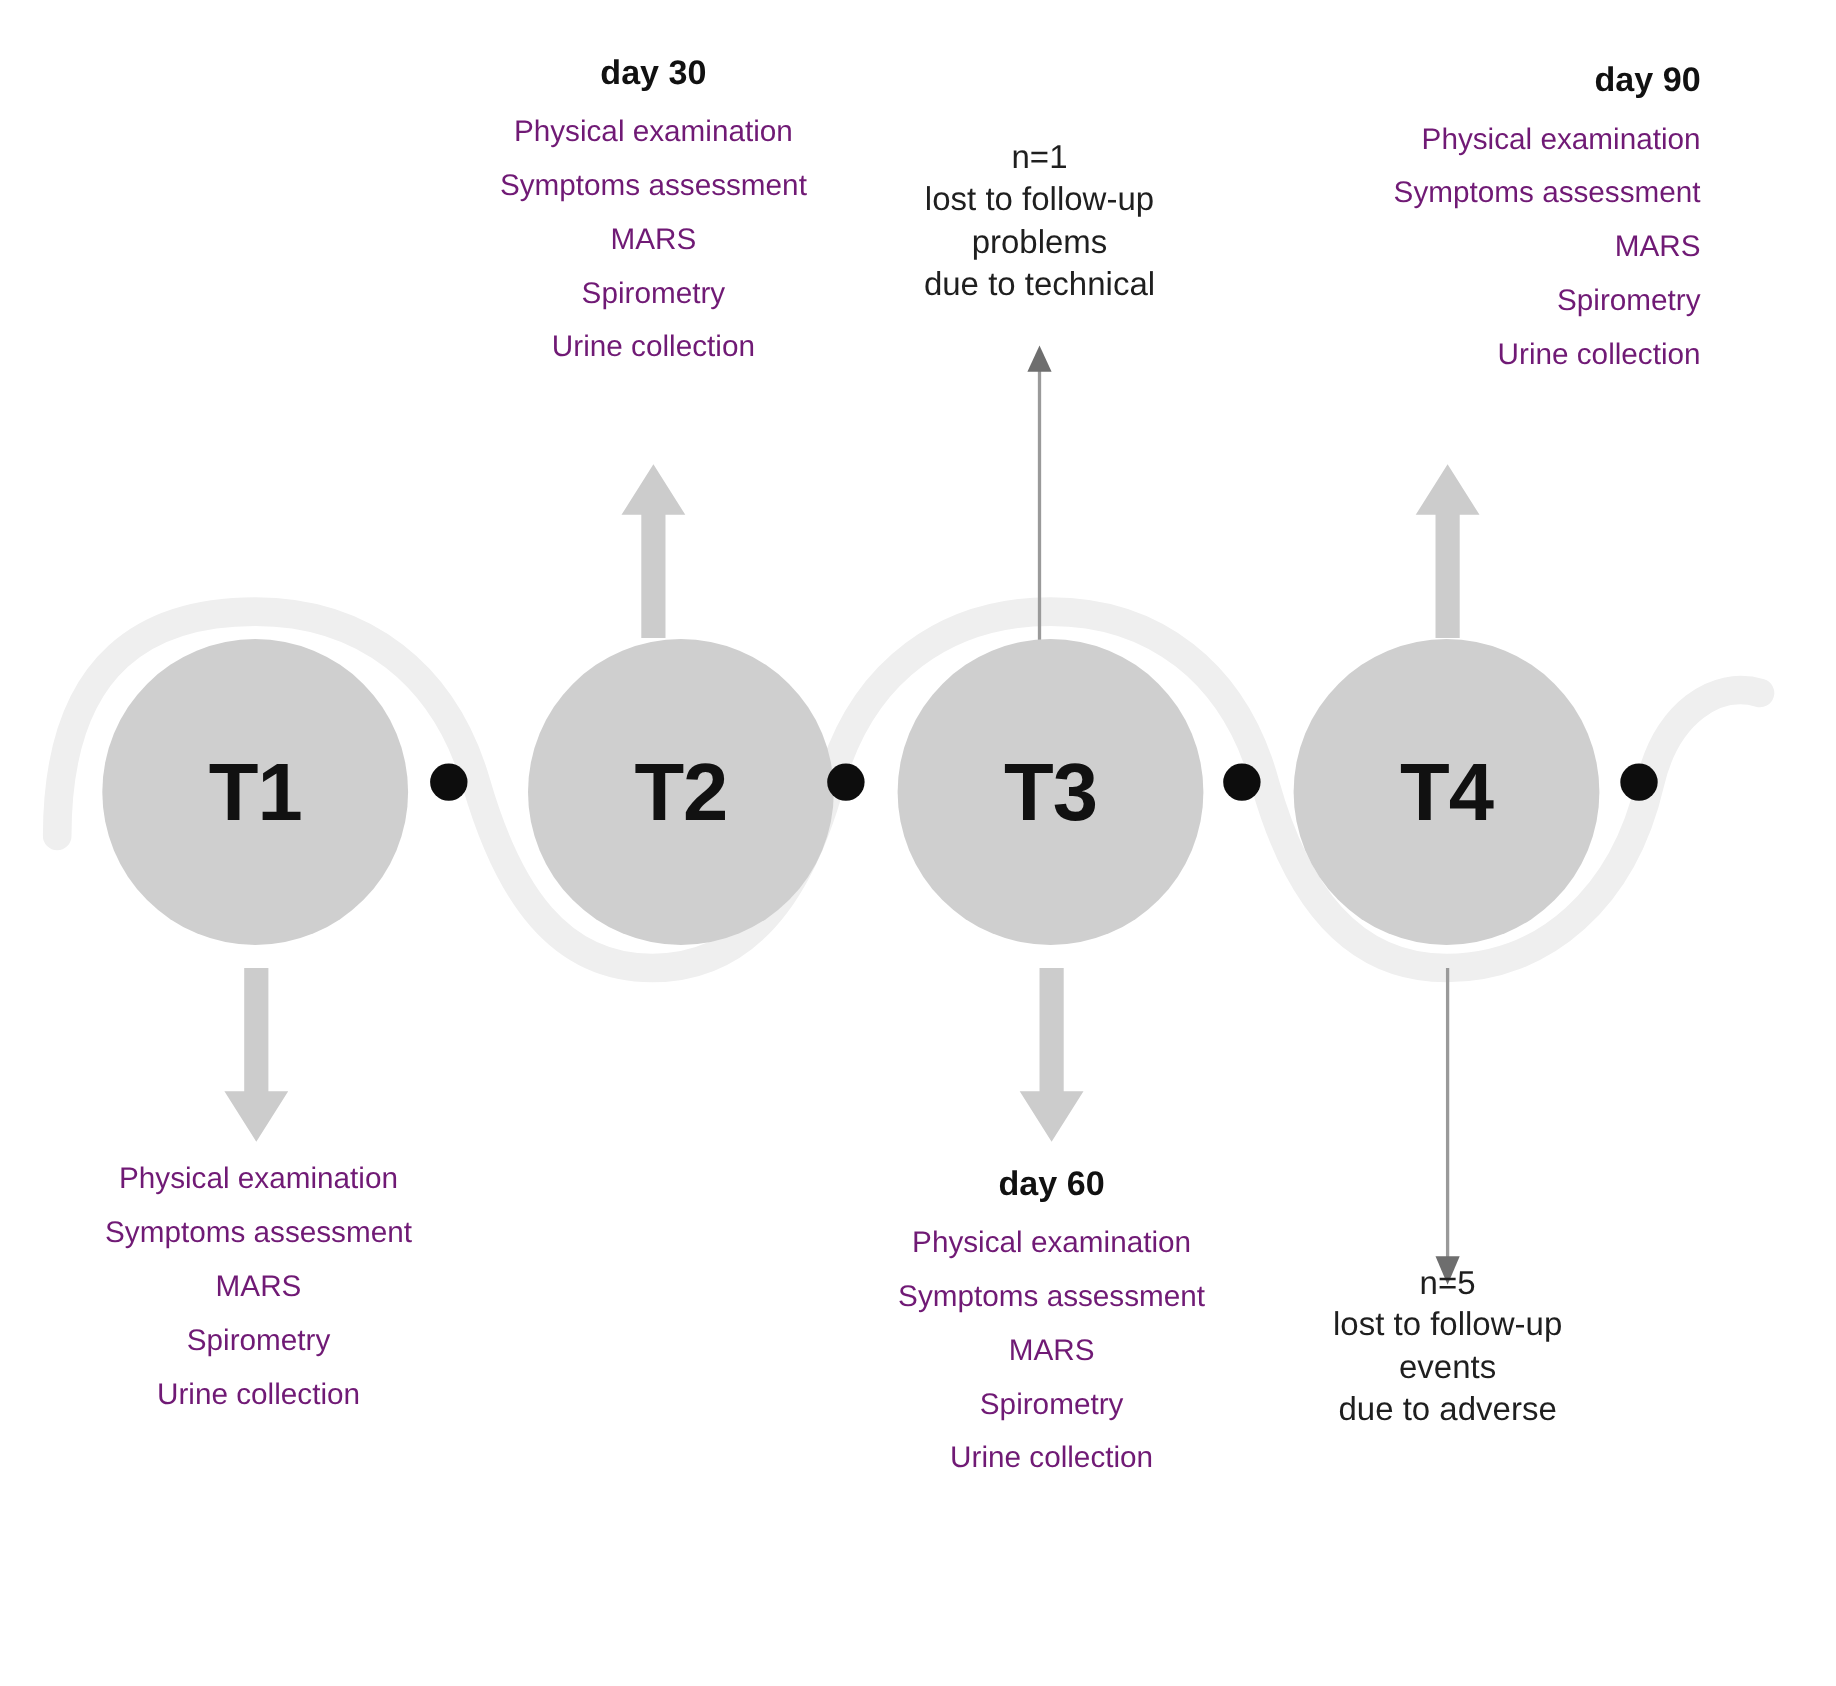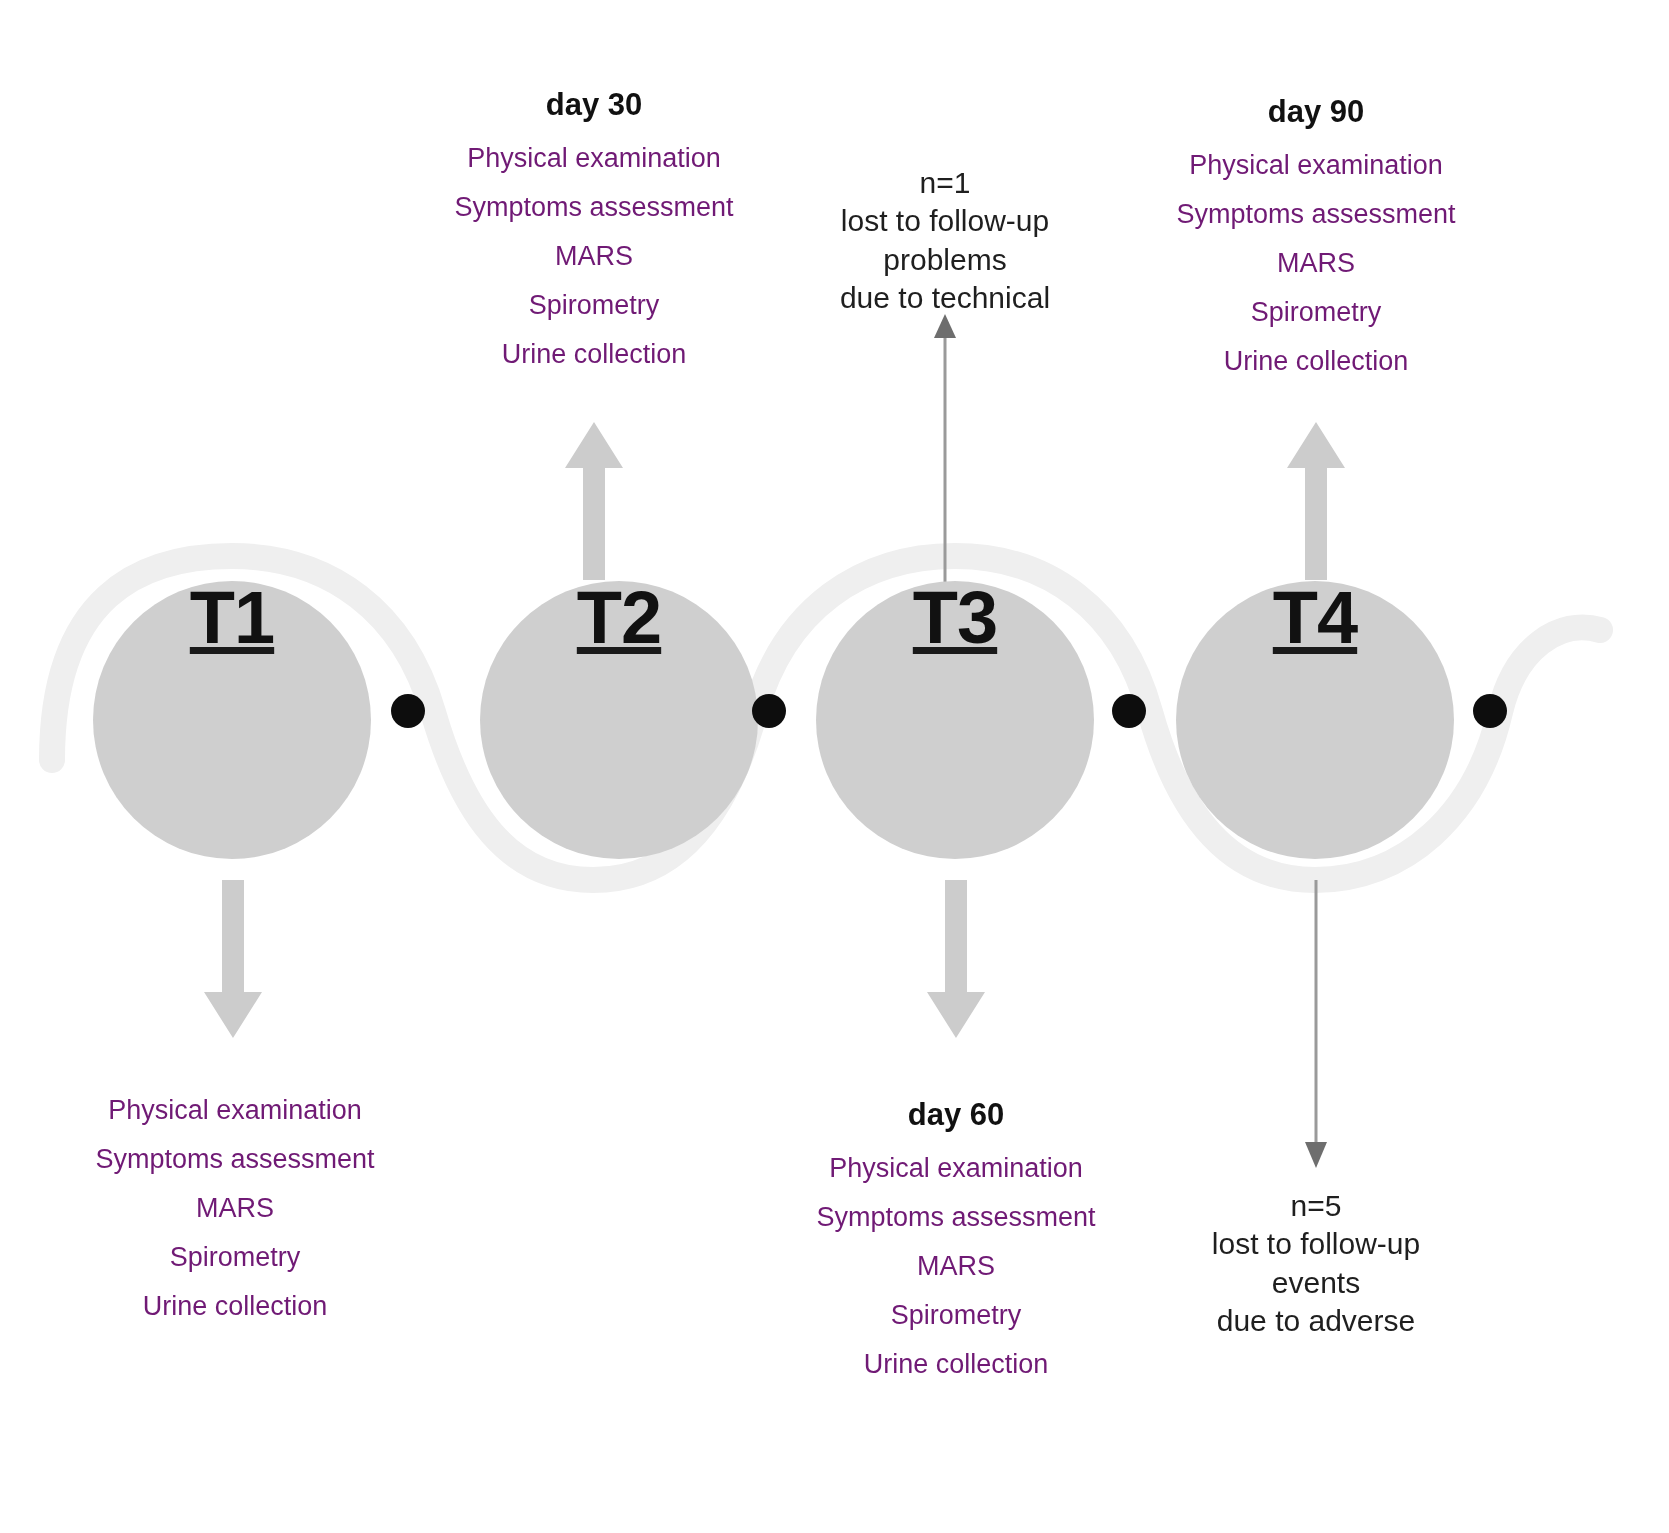--- a/index.html
+++ b/index.html
@@ -33,23 +33,22 @@
 
   
   .node {
     position: absolute;
     width: 278px;
     height: 278px;
     border-radius: 50%;
     background: #cfcfcf;
     z-index: 3;
     display: flex;
-    align-items: flex-start;
+    align-items: center;
     justify-content: center;
-    text-decoration: underline;
   }
   .node-label {
     font-size: 74px;
     font-weight: bold;
     color: #111111;
     letter-spacing: -1px;
     line-height: 1;
     font-family: "Liberation Sans", sans-serif;
   }
 
@@ -72,21 +71,20 @@
   .thin-arrow {
     position: absolute;
     z-index: 2;
   }
 
   
   .block {
     position: absolute;
     text-align: center;
     z-index: 5;
-    margin-top: 39px;
   }
   .block-title {
     font-size: 31px;
     font-weight: bold;
     color: #111111;
     margin-bottom: 22px;
     white-space: nowrap;
   }
   .block-item {
     font-size: 27px;
@@ -168,21 +166,21 @@
 
   <div class="block" style="left:364px; top:48px; width:460px;">
     <div class="block-title">day 30</div>
     <div class="block-item">Physical examination</div>
     <div class="block-item">Symptoms assessment</div>
     <div class="block-item">MARS</div>
     <div class="block-item">Spirometry</div>
     <div class="block-item">Urine collection</div>
   </div>
 
-  <div class="block" style="left:1086px; top:55px; width:460px;">
+  <div class="block" style="left:1086px; top:55px; width:460px;text-align:right;">
     <div class="block-title">day 90</div>
     <div class="block-item">Physical examination</div>
     <div class="block-item">Symptoms assessment</div>
     <div class="block-item">MARS</div>
     <div class="block-item">Spirometry</div>
     <div class="block-item">Urine collection</div>
   </div>
 
   <div class="block" style="left:760px; top:125px; width:370px;">
     <div class="note-line">n=1</div>

